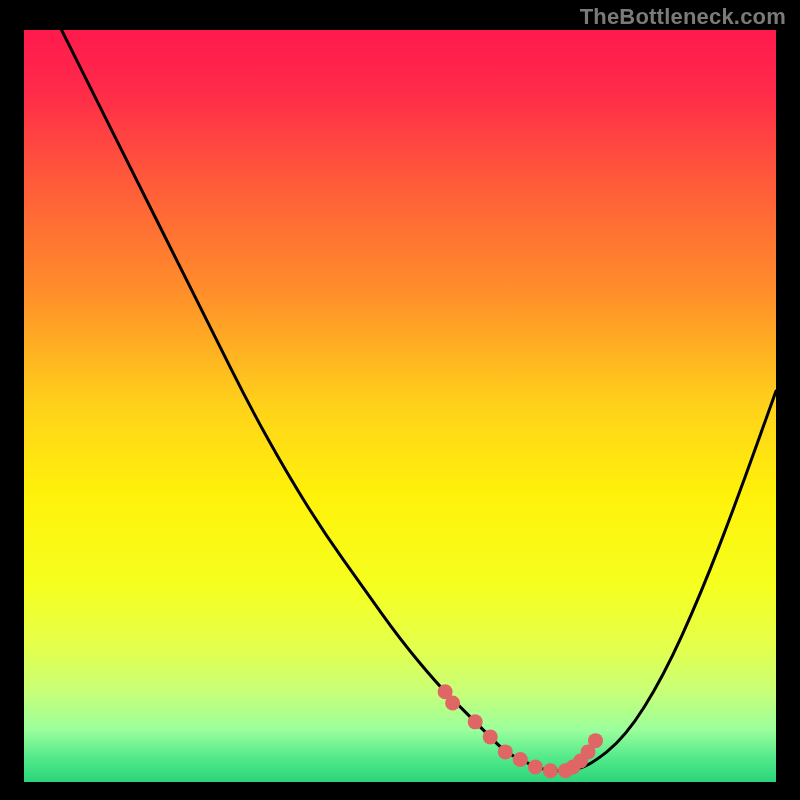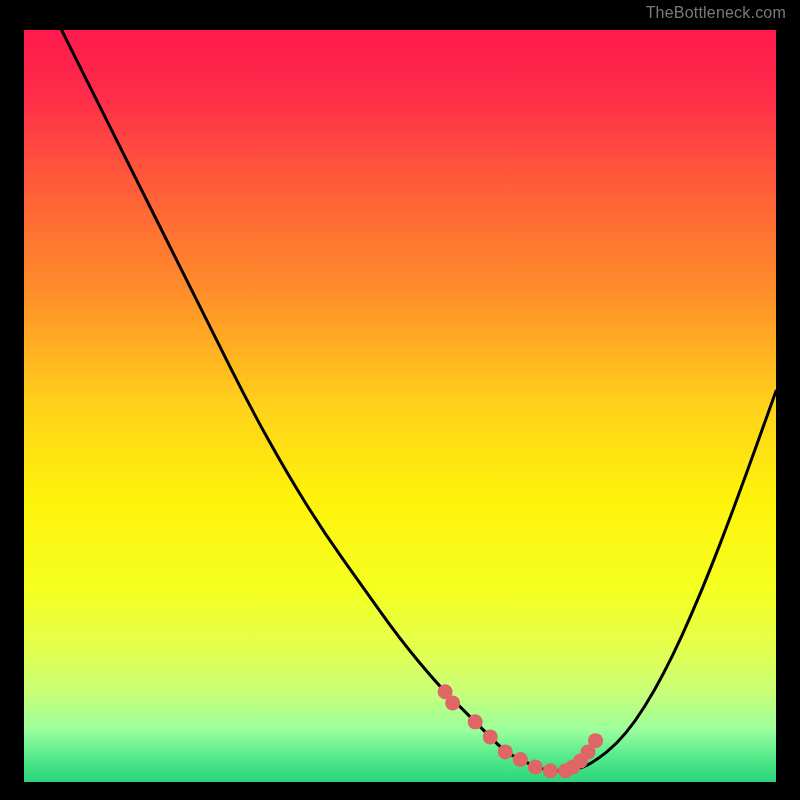--- a/index.html
+++ b/index.html
@@ -17,22 +17,22 @@
     top: 0;
     width: 800px;
     height: 800px;
     background: #000;
   }
   .watermark {
     position: absolute;
     top: 4px;
     right: 14px;
     color: #7a7a7a;
-    font-size: 16px;
-    font-weight: 400;
+    font-size: 22px;
+    font-weight: 700;
     letter-spacing: 0.2px;
     user-select: none;
   }
   .plot-outer {
     position: absolute;
     left: 24px;
     top: 30px;
     width: 752px;
     height: 752px;
   }

